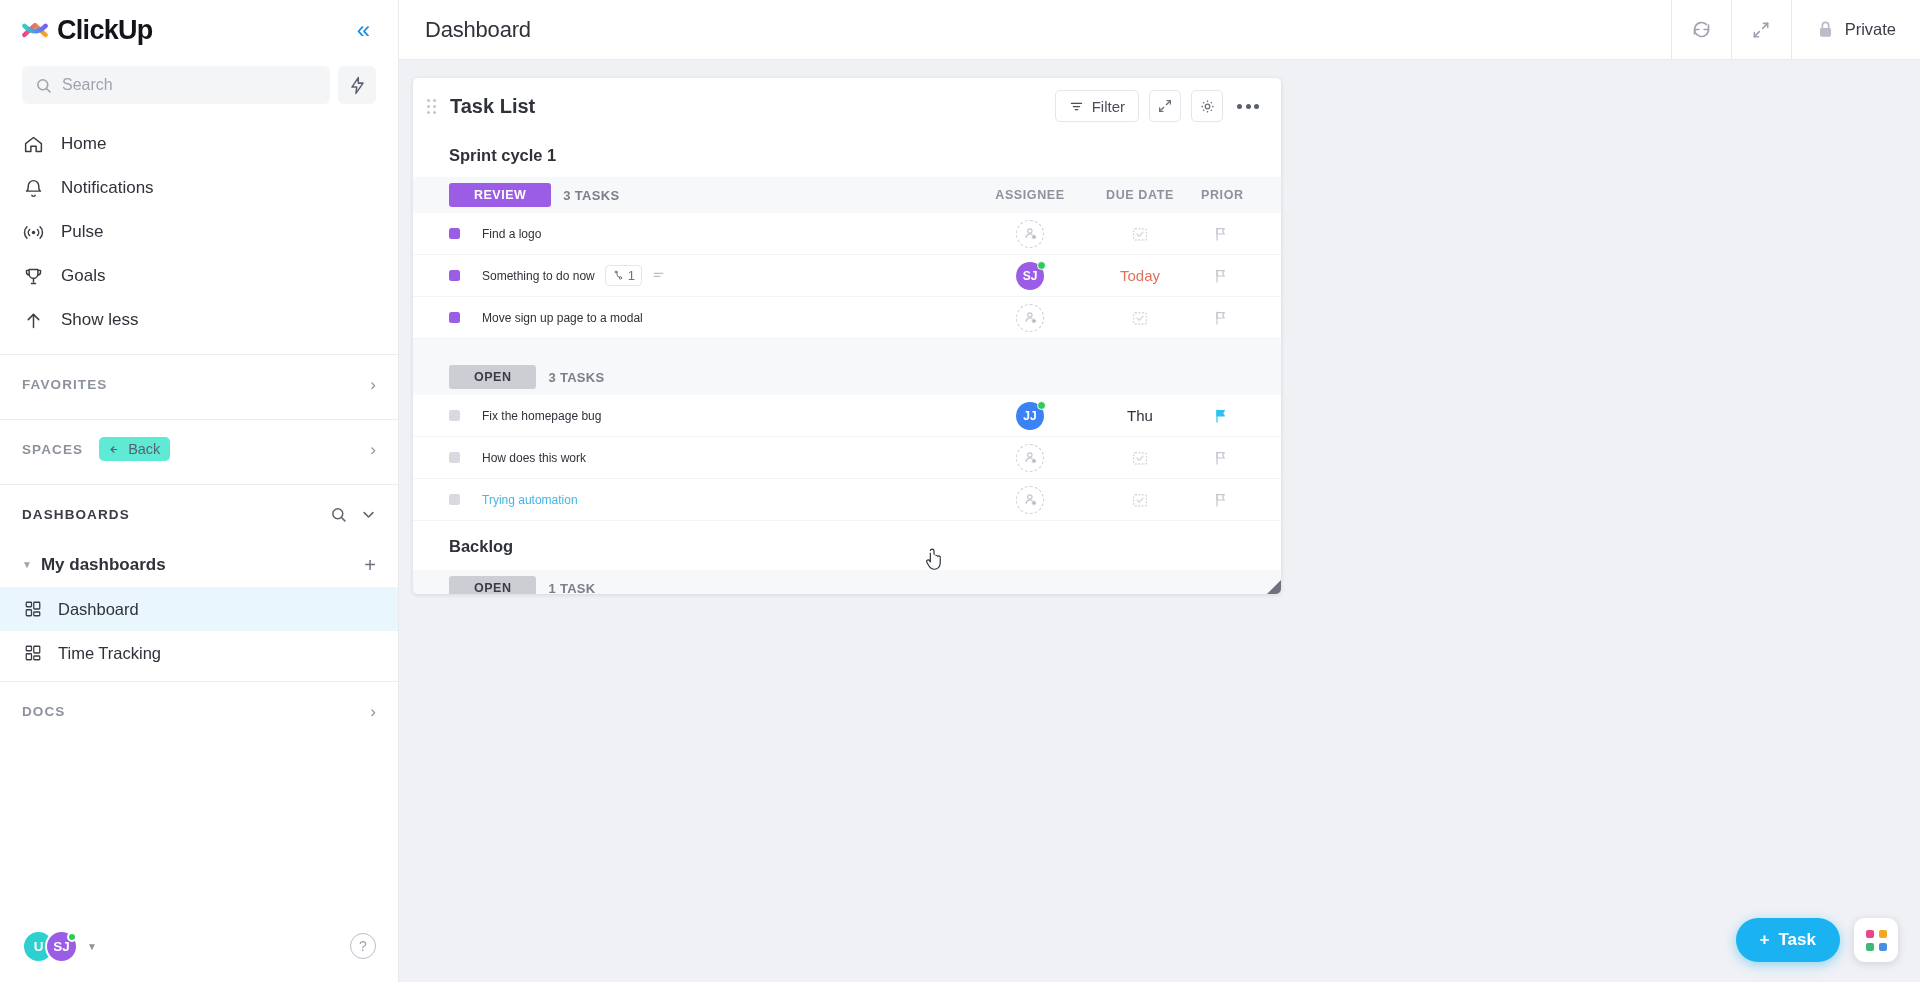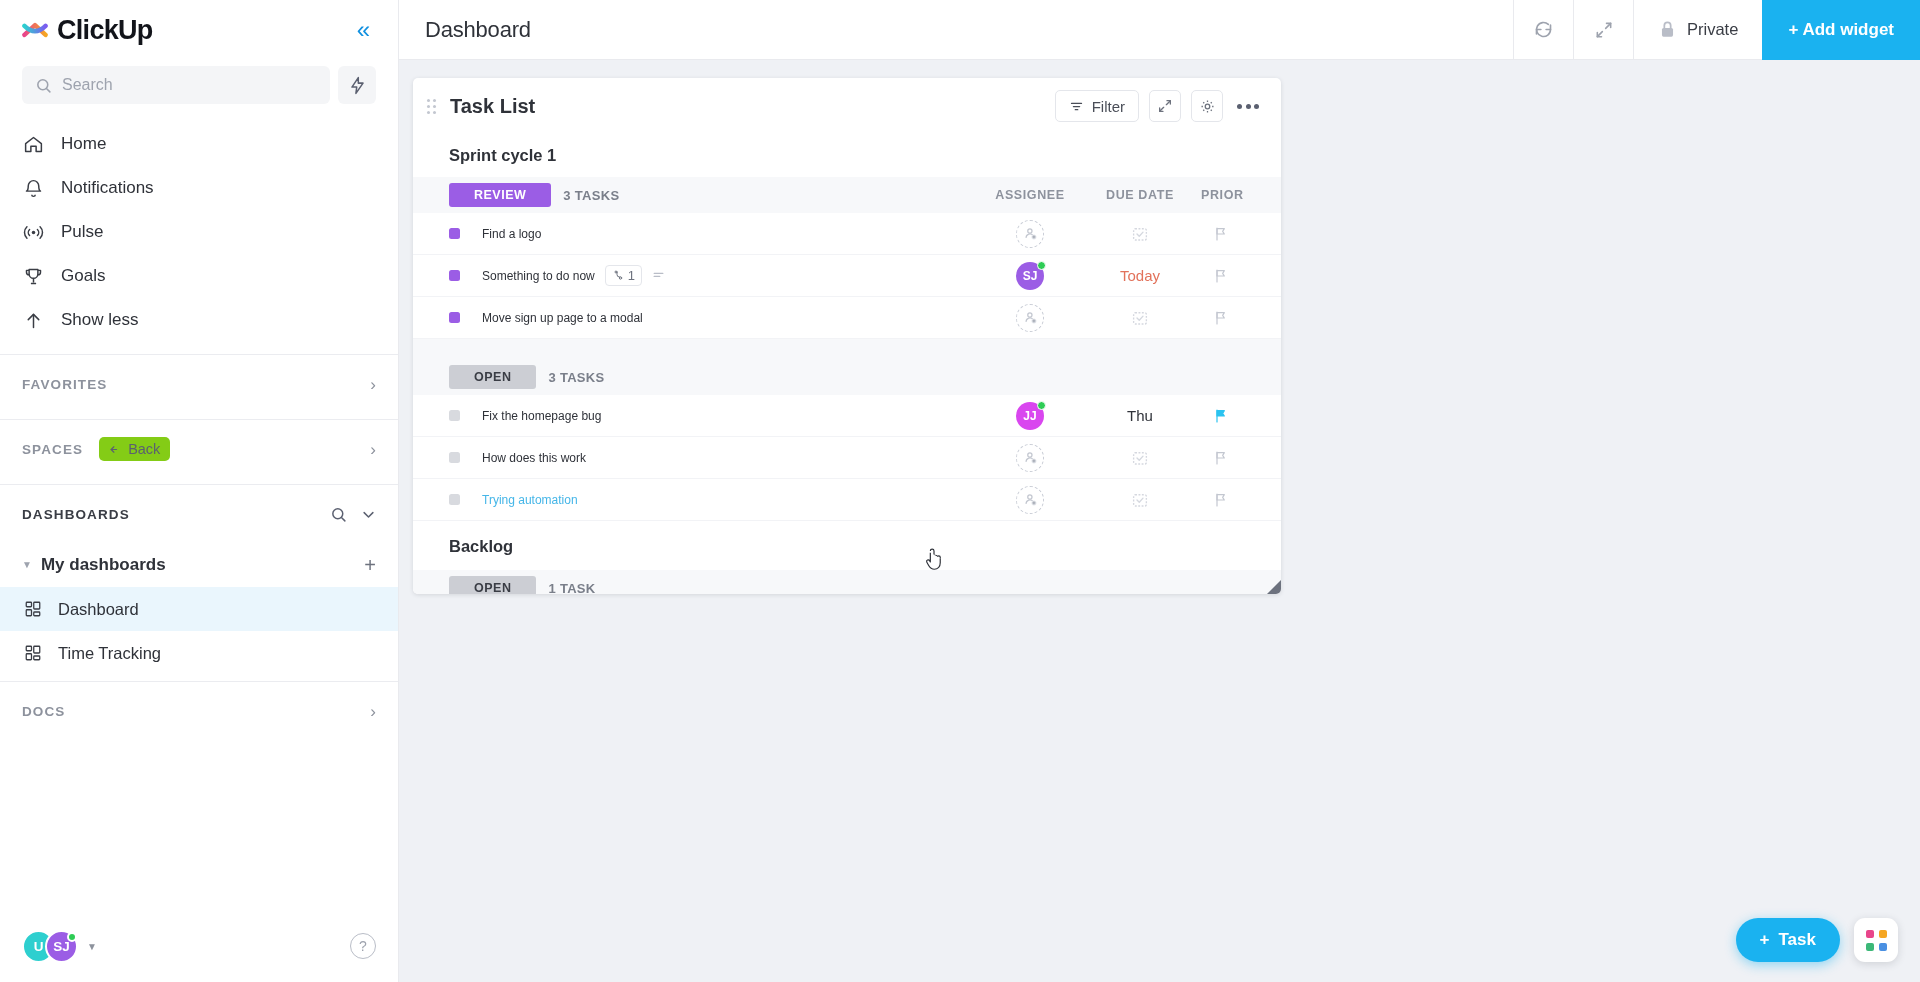--- a/index.html
+++ b/index.html
@@ -66,21 +66,21 @@
   }
   .sect-label {
     font-size: 13.5px; font-weight: bold; color: #8d929d;
     letter-spacing: 1.1px;
   }
   .sect-label.dark { color: #3a3d45; }
   .sect-sp { flex: 1; }
   .chev-r { color: #8d929d; font-size: 17px; line-height: 1; }
   .back-chip {
     display: inline-flex; align-items: center; gap: 6px;
-    background: #84cc16; color: #5b6070; border-radius: 5px;
+    background: #5eead4; color: #5b6070; border-radius: 5px;
     padding: 4px 10px; font-size: 14.5px; cursor: pointer;
   }
   .sect-icons { display: flex; align-items: center; gap: 14px; }
 
   .group-row {
     display: flex; align-items: center; gap: 9px;
     height: 44px; padding: 0 22px; cursor: pointer;
   }
   .group-caret { color: #9ea3ae; font-size: 10px; line-height: 1; }
   .group-name { font-size: 17px; font-weight: bold; color: #2f3239; flex: 1; }
@@ -494,23 +494,20 @@
           <polyline points="9,20 4,20 4,15"></polyline>
             <line x1="4" y1="20" x2="10" y2="14"></line>
         </svg>
       </div>
       <div class="private-btn">
         <svg width="19" height="19" viewBox="0 0 24 24" fill="#b9bdc7">
           <rect x="5" y="10" width="14" height="11" rx="2"></rect>
           <path d="M8 10V7a4 4 0 0 1 8 0v3" fill="none" stroke="#b9bdc7" stroke-width="2.2"></path>
         </svg>
         <span>Private</span>
-      </div>
-      <div class="add-widget">
-        <span>+ Add widget</span>
       </div>
     </div>
 
     <div class="canvas">
 
       <div class="widget">
 
         <div class="w-head">
           <span class="drag-dots">
             <i></i>
@@ -665,21 +662,21 @@
           <div class="group-head">
             <span class="status-chip" style="background:#ccced4;color:#3a3d45;">OPEN</span>
             <span class="task-count">3 TASKS</span>
           </div>
 
           <div class="task-row">
             <span class="sq open"></span>
             <span class="t-name">Fix the homepage bug</span>
             <span class="cells">
               <span class="cell assignee">
-                <span class="av-sm" style="background:#d946ef">
+                <span class="av-sm" style="background:#3b82f6">
                   <span>JJ</span>
                   <span class="dot"></span>
                 </span>
               </span>
               <span class="cell due">
                 <span class="due-text normal">Thu</span>
               </span>
               <span class="cell prio">
                 <svg width="16" height="16" viewBox="0 0 24 24" fill="#2bc3f0" stroke="#2bc3f0" stroke-width="1.8" stroke-linejoin="round">
                   <line x1="6" y1="3" x2="6" y2="21" stroke-linecap="round"></line>

